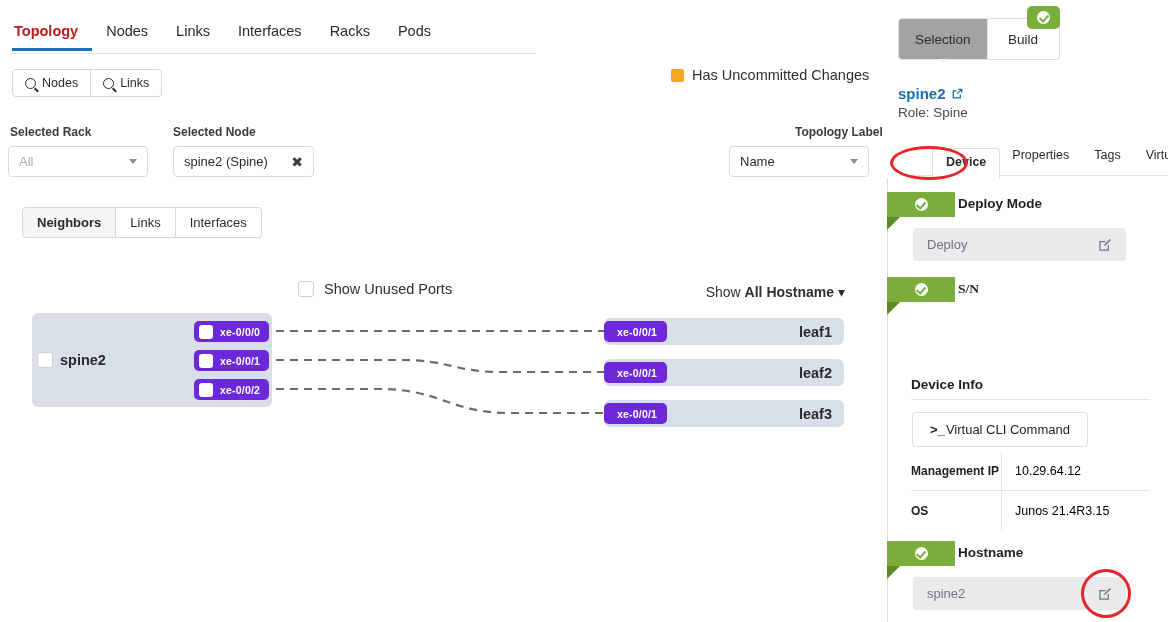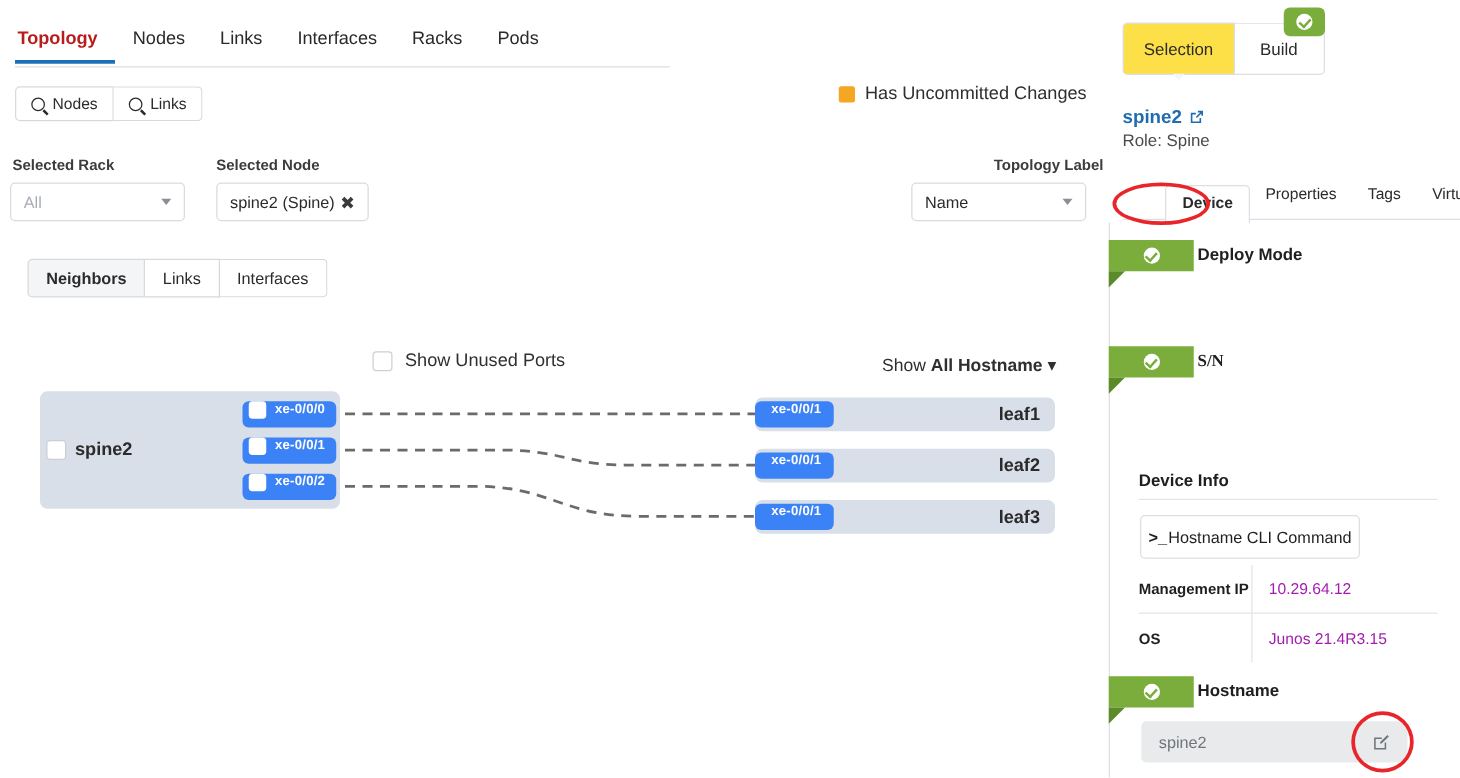--- a/index.html
+++ b/index.html
@@ -100,21 +100,21 @@
   .select-box {
     position: absolute;
     border: 1px solid #d8dbdf; border-radius: 4px; background: #fff;
     display: flex; align-items: center;
     font-size: 13px; color: #2b2b2b;
     padding: 0 10px;
     cursor: pointer;
   }
   #sel-rack { left: 8px; top: 146px; width: 140px; height: 31px; }
   #sel-rack .val { color: #a9aeb4; flex: 1; }
-  #sel-node { left: 173px; top: 146px; width: 122px; height: 31px; }
+  #sel-node { left: 173px; top: 146px; width: 141px; height: 31px; }
   #sel-node .val { flex: 1; color: #2b2b2b; }
   #sel-toplabel { left: 729px; top: 146px; width: 140px; height: 31px; }
   #sel-toplabel .val { flex: 1; }
 
   .caret {
     width: 0; height: 0;
     border-left: 4.5px solid transparent;
     border-right: 4.5px solid transparent;
     border-top: 5px solid #8a8f96;
   }
@@ -142,24 +142,24 @@
   }
   #spine-card { left: 32px; top: 313px; width: 240px; height: 94px; }
   .node-name {
     position: absolute; font-size: 14.5px; font-weight: bold; color: #2b2b2b;
   }
   #spine-name { left: 60px; top: 352px; }
   #spine-cbox { position:absolute; left: 37px; top: 352px; }
 
   .port-pill {
     position: absolute;
-    background: #3b82f6;
+    background: #6d28d9;
     border-radius: 5px;
     height: 21px;
-    display: flex; 
+    display: flex; align-items: center;
     color: #fff; font-size: 10.5px; font-weight: bold;
     letter-spacing: .2px;
   }
   .port-pill .pcb {
     width: 14px; height: 14px; background: #fff;
     border-radius: 3px; margin: 0 7px 0 5px; flex: none;
   }
   .port-pill .plabel { padding-right: 9px; white-space: nowrap; }
   .port-pill.right .plabel { padding: 0 10px 0 13px; }
 
@@ -198,21 +198,21 @@
     display: flex;
   }
   #sel-build .sbtn {
     border: 1px solid #dcdfe3;
     height: 42px; min-width: 72px;
     display: flex; align-items: center; justify-content: center;
     font-size: 13.5px; color: #2b2b2b; cursor: pointer;
     background: #fff;
     padding: 0 16px;
   }
-  #sel-build .sbtn.sel { background: #fde047; border-radius: 4px 0 0 4px; }
+  #sel-build .sbtn.sel { background: #a3a3a3; border-radius: 4px 0 0 4px; }
   #sel-build .sbtn:last-child { border-left: none; border-radius: 0 4px 4px 0; }
   #sel-build .sbtn.sel { position: relative; }
   #sel-build .sbtn.sel::after {
     content:""; position:absolute; left: 50%; bottom: -5px; margin-left: -5px;
     width: 0; height: 0;
     border-left: 5px solid transparent; border-right: 5px solid transparent;
     border-top: 5px solid #f4f5f7;
   }
   #build-badge {
     position: absolute; left: 140px; top: 6px;
@@ -318,21 +318,21 @@
     border: 1px solid #dcdfe3; border-radius: 4px; background: #fff;
     display: flex; align-items: center; justify-content: center;
     font-size: 13px; color: #1f1f1f; cursor: pointer;
   }
   .info-row {
     position: absolute; left: 911px; width: 239px; height: 39px;
     display: flex; align-items: center;
     font-size: 12px;
   }
   .info-row .k { width: 92px; font-weight: bold; color: #1f1f1f; }
-  .info-row .v { padding-left: 12px; color: #a21caf; font-size: 12.5px; font-weight: normal; }
+  .info-row .v { padding-left: 12px; color: #000000; font-size: 12.5px; font-weight: normal; }
   #row-mgmt { top: 452px; border-bottom: 1px solid #e3e5e8; }
   #row-os { top: 491px; }
   .vdiv {
     position: absolute; left: 1001px; width: 1px; background: #e3e5e8;
   }
   #vdiv1 { top: 452px; height: 78px; }
 
   #ribbon-host { left: 887px; top: 541px; }
   #title-host { left: 958px; top: 545px; }
   #field-host { left: 913px; top: 577px; width: 213px; }
@@ -478,31 +478,40 @@
     <div class="dtab active" id="tab-device-wrap">Device</div>
     <div class="dtab">Properties</div>
     <div class="dtab">Tags</div>
     <div class="dtab">Virtual</div>
   </div>
 
   <div class="ribbon" id="ribbon-deploy">
     <span class="check-circle"></span>
   </div>
   <div class="sect-title" id="title-deploy">Deploy Mode</div>
+  <div class="ro-field" id="field-deploy">
+    <span>Deploy</span>
+    <span class="icons">
+      <svg class="icon-pencil" viewBox="0 0 16 16">
+        <path d="M1.5 3.5 h7 v1.4 H2.9 v8.2 h8.2 V8 h1.4 v6.5 H1.5 Z" fill="#6f757b"></path>
+        <path d="M13.6 1.1 l1.3 1.3 l-6.3 6.3 l-1.8 .5 l.5 -1.8 Z" fill="#6f757b"></path>
+      </svg>
+    </span>
+  </div>
 
   <div class="ribbon" id="ribbon-sn">
     <span class="check-circle"></span>
   </div>
   <div class="sect-title" id="title-sn">S/N</div>
 
   <div id="devinfo-title">Device Info</div>
   <div id="devinfo-rule"></div>
   <div id="cli-btn">
     <span style="font-weight:bold;margin-right:1px;">&gt;_</span>
-      <span>Hostname CLI Command</span>
+      <span>Virtual CLI Command</span>
   </div>
   <div class="vdiv" id="vdiv1"></div>
   <div class="info-row" id="row-mgmt">
     <span class="k">Management IP</span>
     <span class="v">10.29.64.12</span>
   </div>
   <div class="info-row" id="row-os">
     <span class="k">OS</span>
     <span class="v">Junos 21.4R3.15</span>
   </div>

